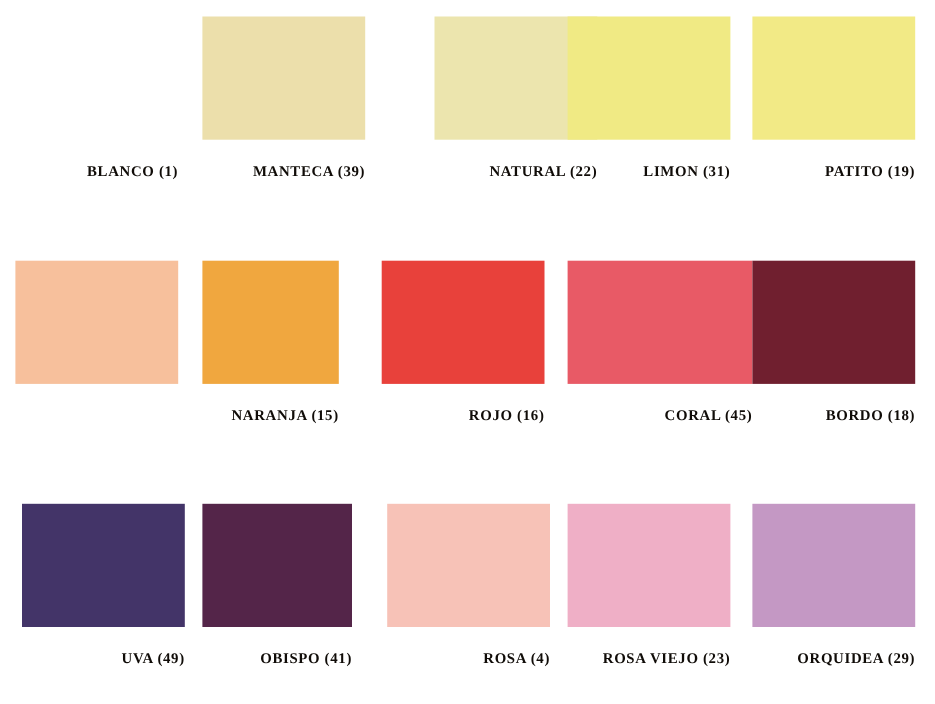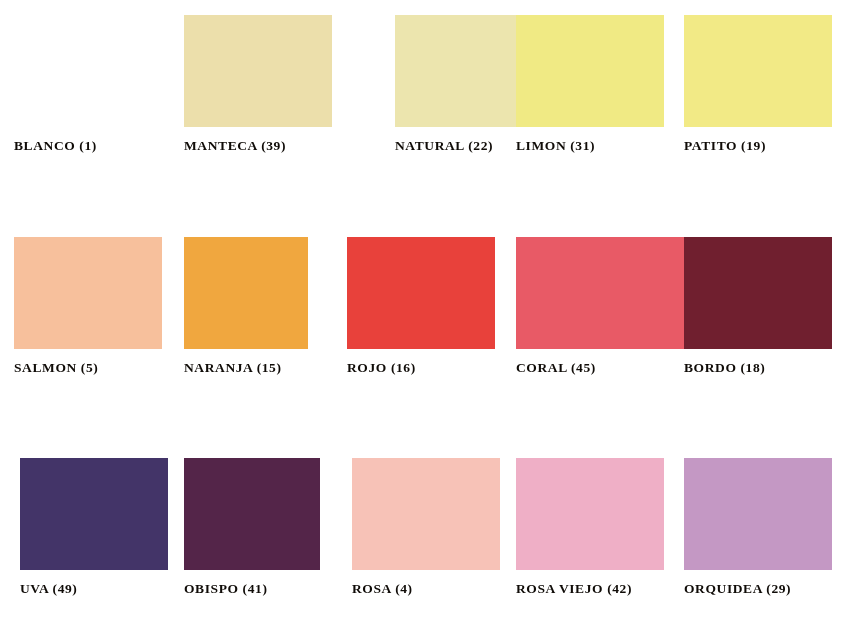--- a/index.html
+++ b/index.html
@@ -39,27 +39,27 @@
     display: block;
   }
 
   .swatch-chip.is-white {
     background: #ffffff;
   }
 
   .swatch-label {
     display: block;
     width: 100%;
-    text-align: left;
+    text-align: right;
     font-family: "Liberation Serif", "DejaVu Serif", serif;
     font-weight: bold;
     font-size: 13.5px;
     letter-spacing: 0.6px;
     color: #100c08;
-    margin-top: 11px;
+    margin-top: 21px;
     white-space: nowrap;
   }
 </style>
 </head>
 <body>
 
 <div id="palette-page" style="background: rgb(255, 255, 255);">
     <div class="swatch-row" style="top: 15px;">
       <div class="swatch-cell" style="left: 14px; width: 148px;">
         <div class="swatch-chip is-white" style="background: rgb(255, 255, 255);"></div>
@@ -78,21 +78,20 @@
         <span class="swatch-label" style="color: rgb(16, 12, 8);">LIMON (31)</span>
       </div>
       <div class="swatch-cell" style="left: 684px; width: 148px;">
         <div class="swatch-chip" style="background: rgb(242, 234, 134);"></div>
         <span class="swatch-label" style="color: rgb(16, 12, 8);">PATITO (19)</span>
       </div>
     </div>
     <div class="swatch-row" style="top: 237px;">
       <div class="swatch-cell" style="left: 14px; width: 148px;">
         <div class="swatch-chip" style="background: rgb(247, 192, 156);"></div>
-        <span class="swatch-label" style="color: rgb(16, 12, 8);">SALMON (5)</span>
       </div>
       <div class="swatch-cell" style="left: 184px; width: 124px;">
         <div class="swatch-chip" style="background: rgb(240, 167, 63);"></div>
         <span class="swatch-label" style="color: rgb(16, 12, 8);">NARANJA (15)</span>
       </div>
       <div class="swatch-cell" style="left: 347px; width: 148px;">
         <div class="swatch-chip" style="background: rgb(232, 65, 59);"></div>
         <span class="swatch-label" style="color: rgb(16, 12, 8);">ROJO (16)</span>
       </div>
       <div class="swatch-cell" style="left: 516px; width: 168px;">
@@ -112,20 +111,20 @@
       <div class="swatch-cell" style="left: 184px; width: 136px;">
         <div class="swatch-chip" style="background: rgb(84, 37, 73);"></div>
         <span class="swatch-label" style="color: rgb(16, 12, 8);">OBISPO (41)</span>
       </div>
       <div class="swatch-cell" style="left: 352px; width: 148px;">
         <div class="swatch-chip" style="background: rgb(247, 194, 183);"></div>
         <span class="swatch-label" style="color: rgb(16, 12, 8);">ROSA (4)</span>
       </div>
       <div class="swatch-cell" style="left: 516px; width: 148px;">
         <div class="swatch-chip" style="background: rgb(239, 175, 198);"></div>
-        <span class="swatch-label" style="color: rgb(16, 12, 8);">ROSA VIEJO (42)</span>
+        <span class="swatch-label" style="color: rgb(16, 12, 8);">ROSA VIEJO (23)</span>
       </div>
       <div class="swatch-cell" style="left: 684px; width: 148px;">
         <div class="swatch-chip" style="background: rgb(196, 152, 196);"></div>
         <span class="swatch-label" style="color: rgb(16, 12, 8);">ORQUIDEA (29)</span>
       </div>
     </div>
   </div>
 
 </body></html>

